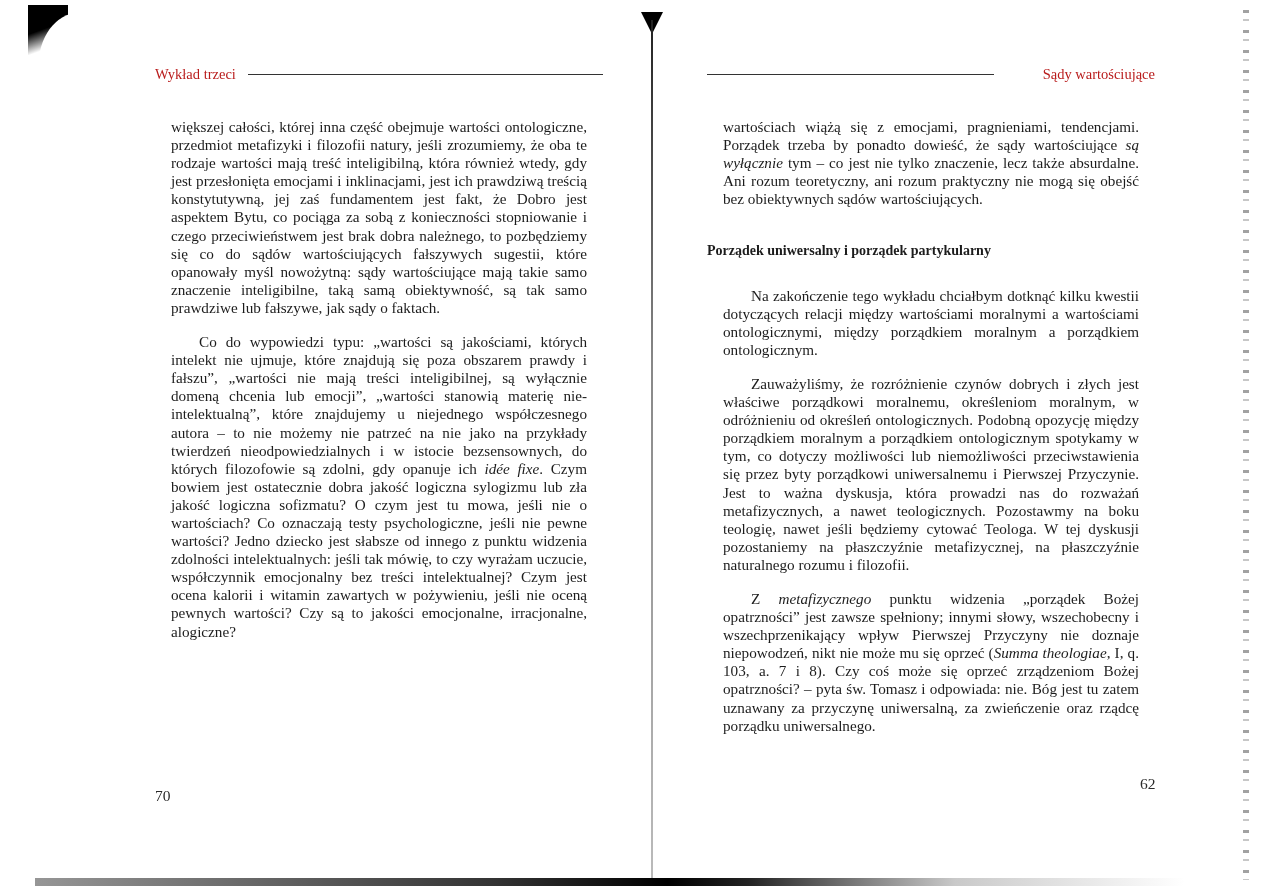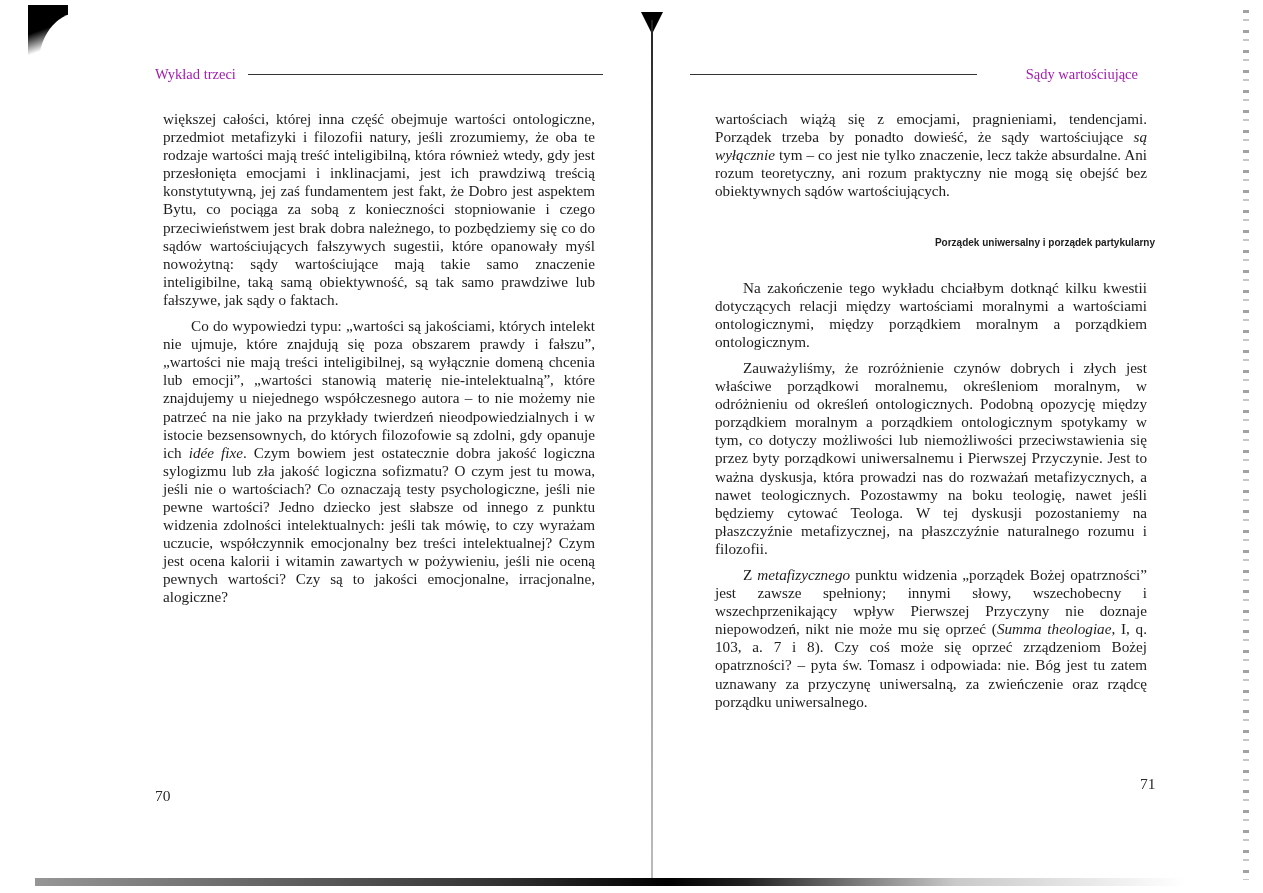--- a/index.html
+++ b/index.html
@@ -7,42 +7,42 @@
       width: 1263px; height: 893px; position: relative; overflow: hidden;
       font-family: "DejaVu Serif", "Liberation Serif", serif;
       color: #1c1c1c;
     }
     .page { position: absolute; top: 0; height: 893px; }
     .page-left { left: 0; width: 640px; }
     .page-right { left: 640px; width: 623px; }
 
     .running-head {
       position: absolute; top: 66px; display: flex; align-items: center;
-      font-family: "Liberation Serif", serif; font-size: 14.5px; color: #a21caf;
+      font-family: "Liberation Serif", serif; font-size: 14.5px; color: #b91c1c;
     }
     .page-left .running-head { left: 155px; width: 448px; }
-    .page-right .running-head { left: 50px; width: 448px; gap: 37px; }
+    .page-right .running-head { left: 67px; width: 448px; gap: 37px; }
     .running-head .rule { flex: 1; height: 0; border-top: 1px solid #333; margin: 0 12px; }
     .page-left .running-head .rule { margin-right: 0; }
     .page-right .running-head .rule { margin-left: 0; }
 
     .text-block {
       position: absolute; width: 448px;
       font-family: "Liberation Serif", serif; font-size: 15.2px; line-height: 18.1px;
       text-align: justify; hyphens: manual;
     }
     .page-left .text-block { left: 155px; top: 102px; }
     .page-right .text-block { left: 67px; top: 102px; }
-    .text-block p { margin: 8px; }
+    .text-block p { margin: 16px; }
     .text-block p.indent { text-indent: 28px; }
     .text-block em { font-style: italic; }
 
     .section-heading {
-      font-family: Liberation Sans, sans-serif; font-weight: bold; font-size: 10px;
-      text-align: right; margin: 34px 0 26px 0;
+      font-family: Liberation Serif, serif; font-weight: bold; font-size: 14px;
+      text-align: left; margin: 34px 0 26px 0;
     }
 
     .folio {
       position: absolute; top: 775px;
       font-family: "Liberation Serif", serif; font-size: 15.5px; color: #2a2a2a;
     }
     .page-left .folio { left: 155px; margin-top: 12px; }
     .page-right .folio { left: 500px; }
 
     
@@ -106,14 +106,14 @@
   <div class="text-block">
     <p><span>wartościach wiążą się z emocjami, pragnieniami, tendencjami. Porządek trzeba by ponadto dowieść, że sądy wartościujące </span><em>są wyłącznie</em><span> tym – co jest nie tylko znaczenie, lecz także absurdalne. Ani rozum teoretyczny, ani rozum praktyczny nie mogą się obejść bez obiektywnych sądów wartościujących.</span></p>
 
     <div class="section-heading">Porządek uniwersalny i porządek partykularny</div>
 
     <p class="indent">Na zakończenie tego wykładu chciałbym dotknąć kilku kwestii dotyczących relacji między wartościami moralnymi a wartościami ontologicznymi, między porządkiem moralnym a porządkiem ontologicznym.</p>
     <p class="indent">Zauważyliśmy, że rozróżnienie czynów dobrych i złych jest właściwe porządkowi moralnemu, określeniom moralnym, w odróżnieniu od określeń ontologicznych. Podobną opozycję między porządkiem moralnym a porządkiem ontologicznym spotykamy w tym, co dotyczy możliwości lub niemożliwości przeciwstawienia się przez byty porządkowi uniwersalnemu i Pierwszej Przyczynie. Jest to ważna dyskusja, która prowadzi nas do rozważań metafizycznych, a nawet teologicznych. Pozostawmy na boku teologię, nawet jeśli będziemy cytować Teologa. W tej dyskusji pozostaniemy na płaszczyźnie metafizycznej, na płaszczyźnie naturalnego rozumu i filozofii.</p>
     <p class="indent"><span>Z </span><em>metafizycznego</em><span> punktu widzenia „porządek Bożej opatrzności” jest zawsze spełniony; innymi słowy, wszechobecny i wszechprzenikający wpływ Pierwszej Przyczyny nie doznaje niepowodzeń, nikt nie może mu się oprzeć (</span><em>Summa theologiae</em><span>, I, q. 103, a. 7 i 8). Czy coś może się oprzeć zrządzeniom Bożej opatrzności? – pyta św. Tomasz i odpowiada: nie. Bóg jest tu zatem uznawany za przyczynę uniwersalną, za zwieńczenie oraz rządcę porządku uniwersalnego.</span></p>
   </div>
 
-  <div class="folio">71</div>
+  <div class="folio">62</div>
 </div>
 
 </body></html>

